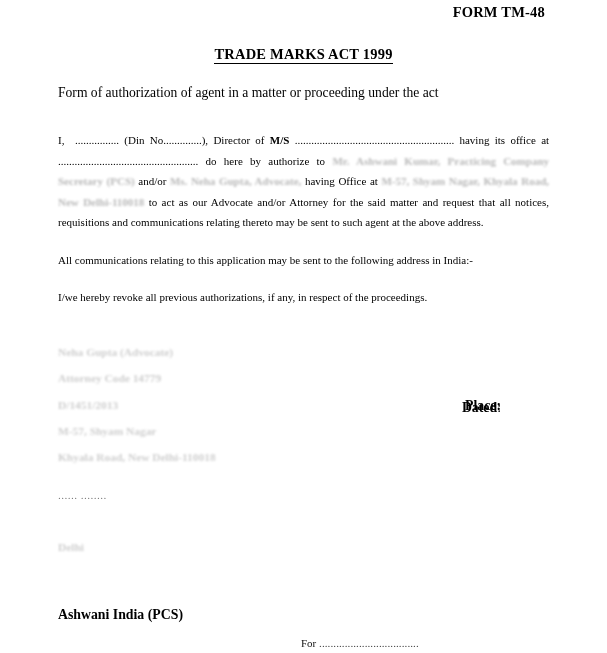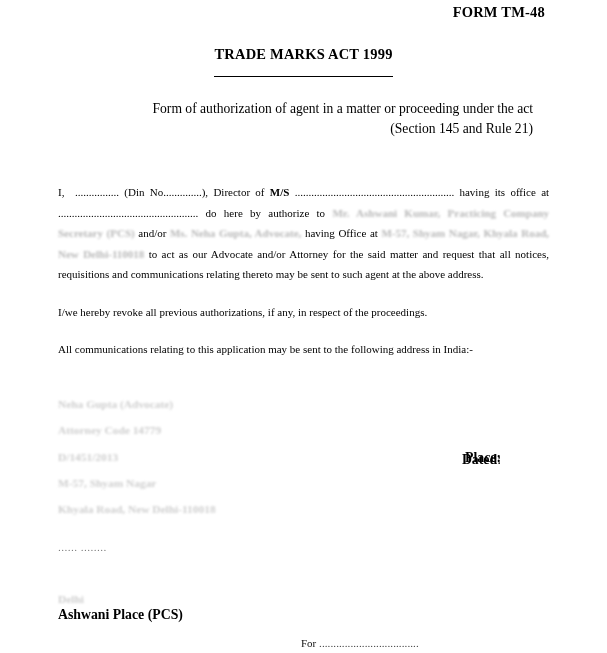--- a/index.html
+++ b/index.html
@@ -35,27 +35,27 @@
   .act-title {
     text-align: center;
     font-weight: bold;
     font-size: 14.5px;
     letter-spacing: 0.2px;
     margin: 0;
     padding-top: 21px;
   }
   .act-title span {
     border-bottom: 1.6px solid #000;
-    padding-bottom: 14px;
+    padding-bottom: 1px;
   }
   .subtitle {
-    text-align: right;
+    text-align: left;
     font-size: 13.6px;
     line-height: 20px;
-    margin: 16px;
+    margin: 0;
     padding-top: 20px;
   }
 
   
   .body-block {
     padding-top: 27px;
   }
   p.para {
     margin: 0;
     font-size: 11px;
@@ -134,30 +134,29 @@
 <body>
 
 <div class="page">
 
   <h1 class="doc-title">FORM TM-48</h1>
 
   <h2 class="act-title"><span>TRADE MARKS ACT 1999</span></h2>
 
   <div class="subtitle">
     <div>Form of authorization of agent in a matter or proceeding under the act</div>
-    <div>(Section 145 and Rule 21)</div>
   </div>
 
   <div class="body-block">
 
     <p class="para"><span>I,</span>&nbsp; <span>................</span> <span>(Din</span> <span>No..............),</span> <span>Director of</span> <span class="bold">M/S</span> <span>..........................................................</span> <span>having its office at</span> <span>...................................................</span> <span>do here by authorize to</span> <span class="redacted">Mr. Ashwani Kumar, Practicing Company Secretary (PCS)</span> <span>and/or</span> <span class="redacted">Ms. Neha Gupta, Advocate,</span> <span>having Office at</span> <span class="redacted">M-57, Shyam Nagar, Khyala Road, New Delhi-110018</span> <span>to act as our Advocate and/or Attorney for the said matter and request that all notices, requisitions and communications relating thereto may be sent to such agent at the above address.</span></p>
 
+    <p class="para">All communications relating to this application may be sent to the following address in India:-</p>
+
     <p class="para">I/we hereby revoke all previous authorizations, if any, in respect of the proceedings.</p>
-
-    <p class="para">All communications relating to this application may be sent to the following address in India:-</p>
 
     <div class="addr-area">
 
       <div class="addr-block">
         <div>Neha Gupta (Advocate)</div>
         <div>Attorney Code 14779</div>
         <div>D/1451/2013</div>
         <div>M-57, Shyam Nagar</div>
         <div>Khyala Road, New Delhi-110018</div>
       </div>
@@ -172,17 +171,17 @@
       </div>
 
       <div class="dated-row"><span>Dated</span><span style="font-weight:normal">:</span></div>
 
       <div class="place-row">Place:</div>
 
     </div>
   </div>
 
   <div class="footer">
-    <p class="sig-name">Ashwani Place (PCS)</p>
+    <p class="sig-name">Ashwani India (PCS)</p>
     <p class="for-line"><span>For</span> <span class="for-dots">...................................</span></p>
   </div>
 
 </div>
 
 </body></html>

